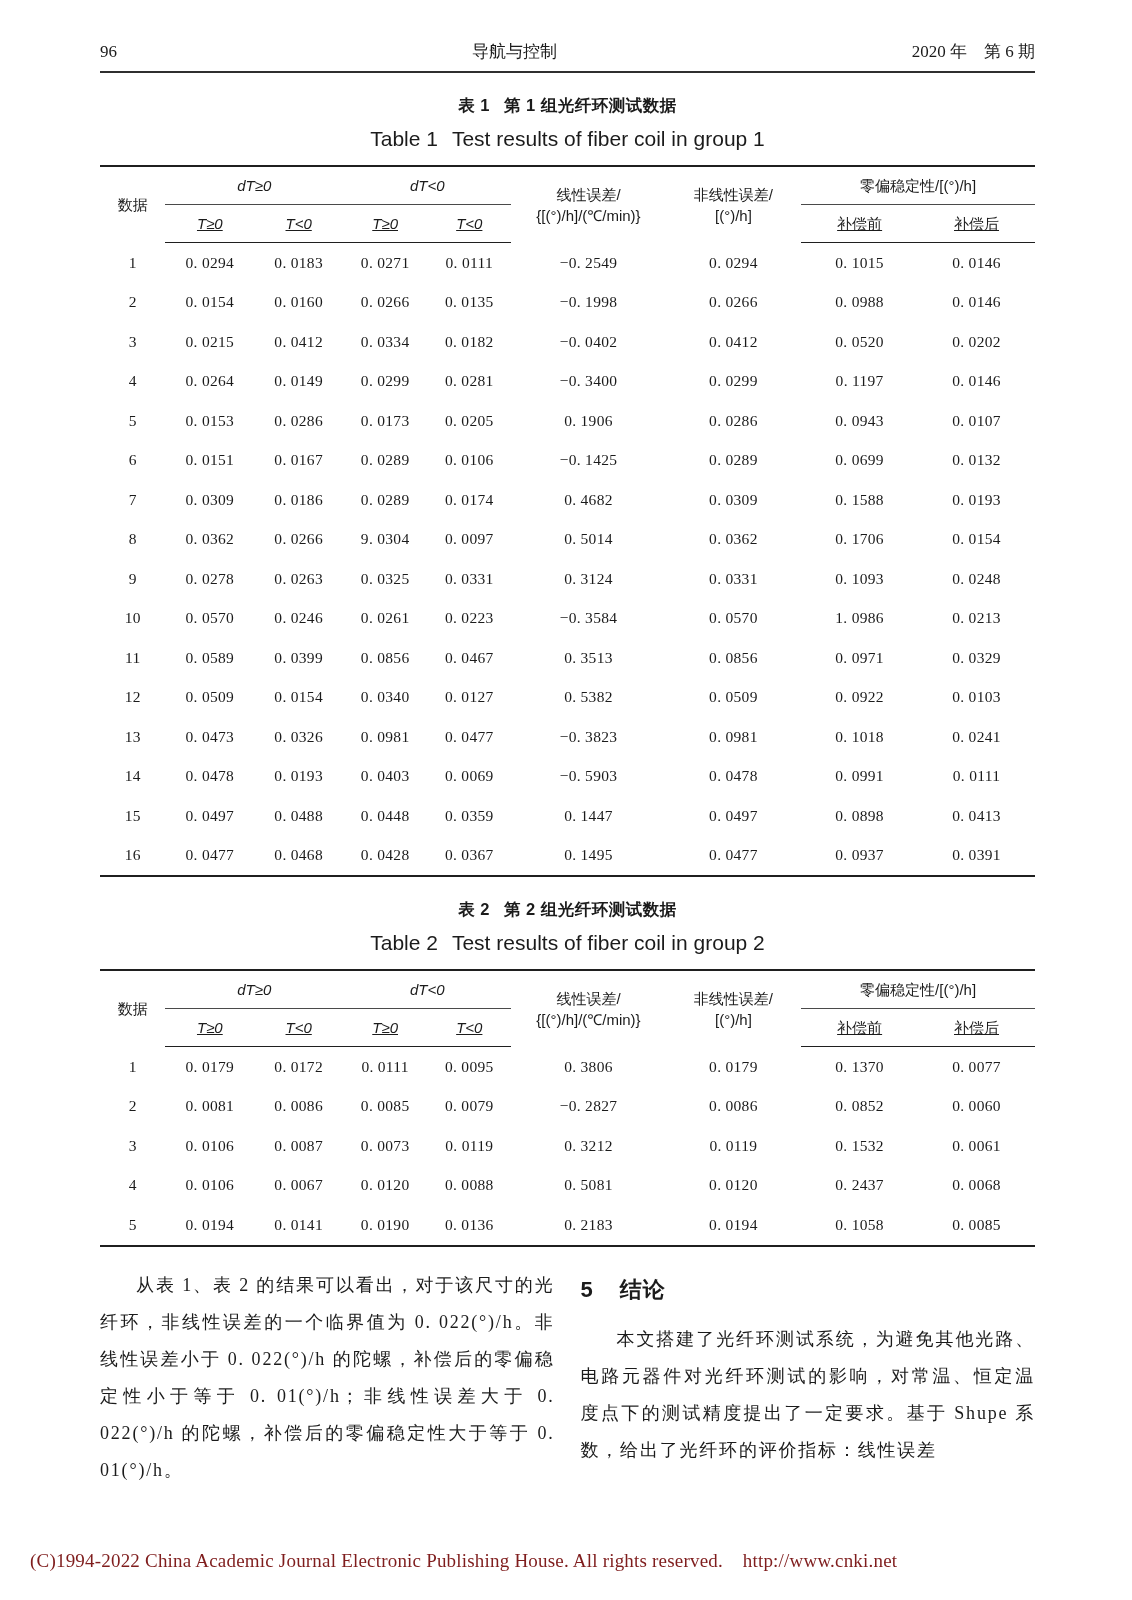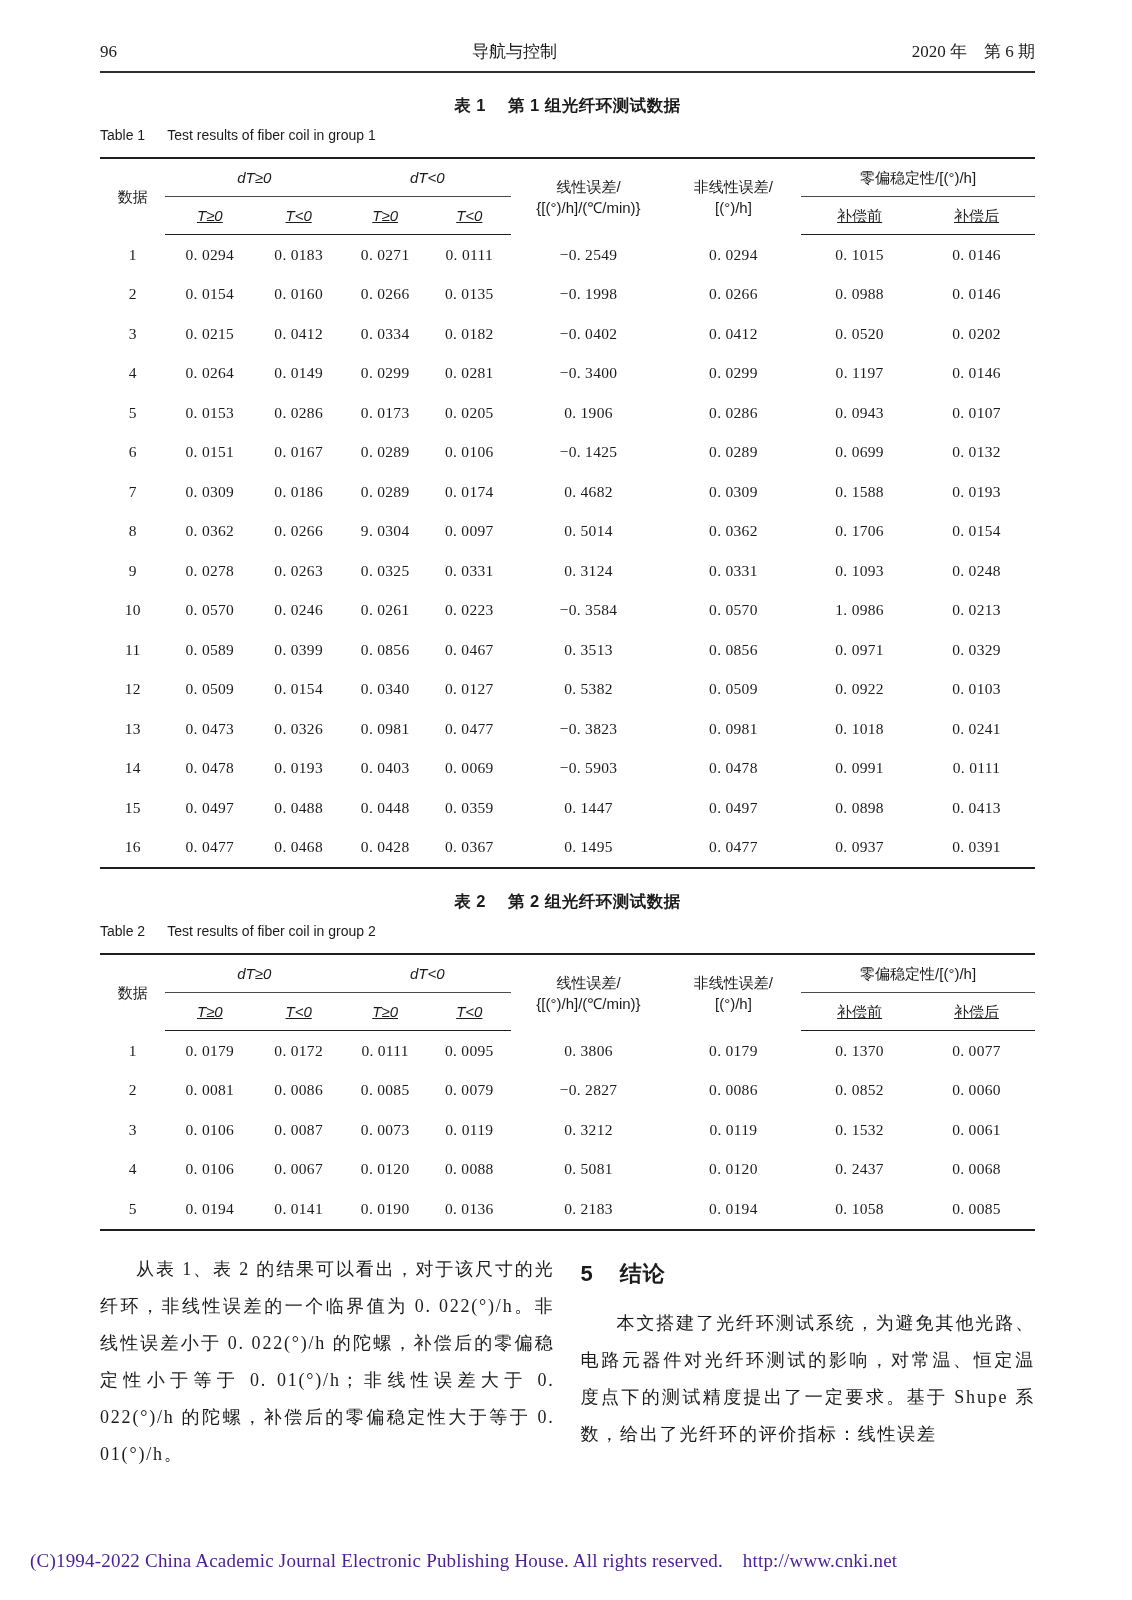--- a/index.html
+++ b/index.html
@@ -21,25 +21,25 @@
   }
   .head-rule { border-bottom:2px solid #2f2f2f; margin-top:8px; }
 
   
   .caption-zh {
     margin-top:22px; text-align:center;
     font-family:"Liberation Sans", sans-serif;
     font-weight:bold; font-size:16.5px; letter-spacing:0.5px;
   }
   .caption-en {
-    margin-top:10px; 
+    margin-top:10px; text-align:center;
     font-family:"Liberation Sans", sans-serif;
-    font-size:14px;
-  }
-  .cap-label { margin-right:22px; }
+    font-size:21px;
+  }
+  .cap-label { margin-right:14px; }
 
   
   table.data-table {
     width:100%; border-collapse:collapse; table-layout:fixed;
     margin-top:14px;
     border-top:2.5px solid #1f1f1f;
     border-bottom:2.5px solid #1f1f1f;
   }
   table.data-table thead {
     font-family:"Liberation Sans", sans-serif;
@@ -65,21 +65,21 @@
   .section-head {
     font-family:"Liberation Sans", sans-serif;
     font-weight:bold; font-size:22px; letter-spacing:1px;
     margin:8px 0 16px 0; line-height:30px;
   }
   .section-num { margin-right:26px; }
 
   
   .footer {
     position:absolute; left:30px; bottom:28px;
-    color:#4c1d95; font-size:19px; white-space:pre;
+    color:#7f1d1d; font-size:19px; white-space:pre;
     letter-spacing:0.2px;
   }
 </style>
 </head>
 <body>
 
 <div class="page">
 
   <div class="running-head">
     <span>96</span>

